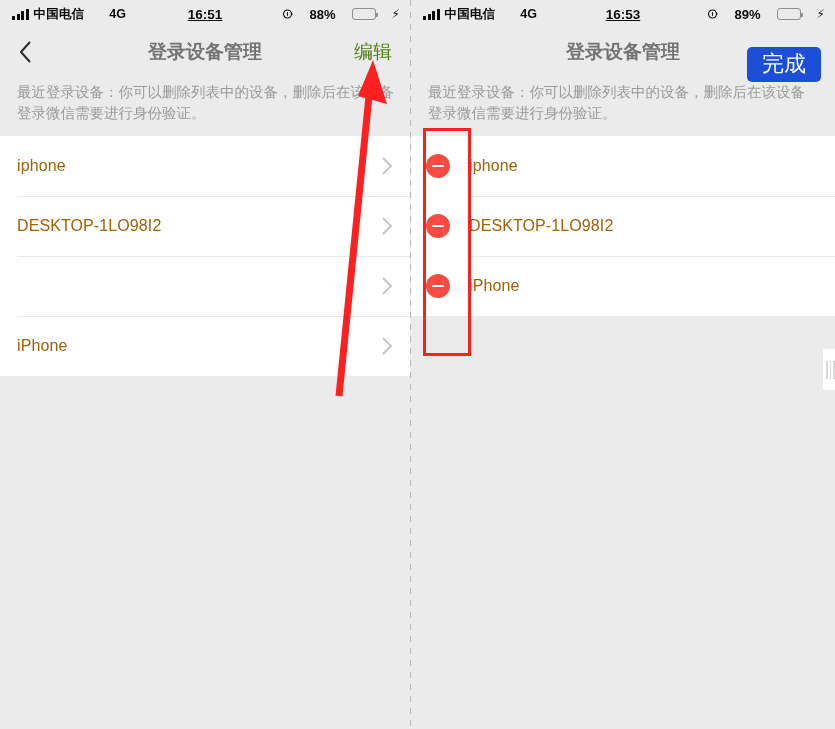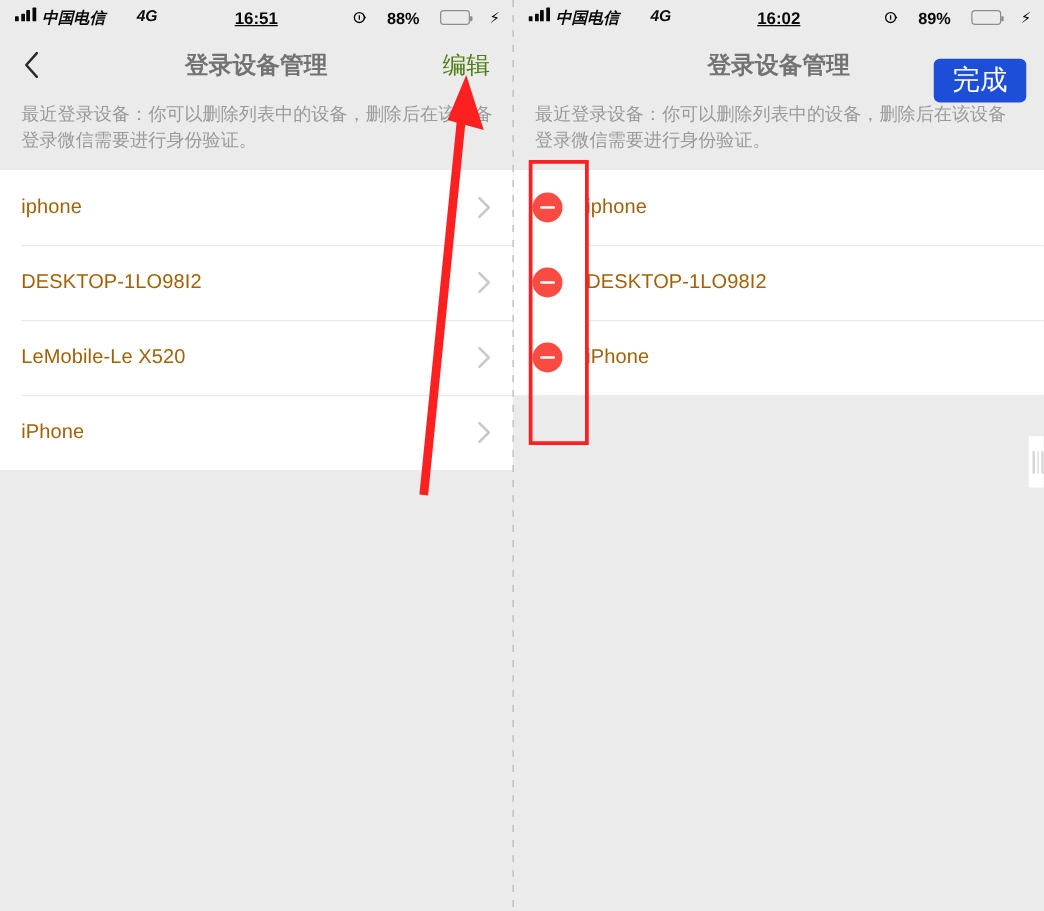--- a/index.html
+++ b/index.html
@@ -23,21 +23,21 @@
     z-index: 5;
   }
 
   
   .statusbar {
     height: 28px; display: flex; align-items: center;
     padding: 0 10px 0 12px; background: #ebebeb;
     font-size: 13px; font-weight: bold; color: #0a0a0a;
     position: relative;
   }
-  .sb-left { display: flex; gap: 5px; font-style: italic; }
+  .sb-left { display: flex; align-items: center; gap: 5px; }
   .signal { display: flex; align-items: flex-end; gap: 1.5px; height: 11px; }
   .signal i { display: block; width: 3px; background: #0a0a0a; border-radius: .5px; }
   .signal i:nth-child(1){ height: 4px; }
   .signal i:nth-child(2){ height: 6px; }
   .signal i:nth-child(3){ height: 8.5px; }
   .signal i:nth-child(4){ height: 11px; }
   .carrier { font-size: 12.5px; font-weight: bold; letter-spacing: .2px; }
   .netmode { font-size: 12.5px; font-weight: bold; margin-left: 20px; }
 
   .sb-time {
@@ -178,21 +178,20 @@
           <path d="M1.5 1.5L9 9l-7.5 7.5" fill="none" stroke="#c8c8c8" stroke-width="2" stroke-linecap="round" stroke-linejoin="round"></path>
         </svg>
       </div>
       <div class="row">
         <span class="row-label">DESKTOP-1LO98I2</span>
         <svg class="chev" viewBox="0 0 11 18">
           <path d="M1.5 1.5L9 9l-7.5 7.5" fill="none" stroke="#c8c8c8" stroke-width="2" stroke-linecap="round" stroke-linejoin="round"></path>
         </svg>
       </div>
       <div class="row">
-        <span class="row-label">LeMobile-Le X520</span>
         <svg class="chev" viewBox="0 0 11 18">
           <path d="M1.5 1.5L9 9l-7.5 7.5" fill="none" stroke="#c8c8c8" stroke-width="2" stroke-linecap="round" stroke-linejoin="round"></path>
         </svg>
       </div>
       <div class="row">
         <span class="row-label">iPhone</span>
         <svg class="chev" viewBox="0 0 11 18">
           <path d="M1.5 1.5L9 9l-7.5 7.5" fill="none" stroke="#c8c8c8" stroke-width="2" stroke-linecap="round" stroke-linejoin="round"></path>
         </svg>
       </div>
@@ -205,21 +204,21 @@
       <div class="sb-left">
         <span class="signal">
           <i></i>
             <i></i>
             <i></i>
             <i></i>
         </span>
         <span class="carrier">中国电信</span>
         <span class="netmode">4G</span>
       </div>
-      <div class="sb-time">16:02</div>
+      <div class="sb-time">16:53</div>
       <div class="sb-right">
         <svg class="lock-icon" viewBox="0 0 16 16">
           <circle cx="7.3" cy="8" r="5.3" fill="none" stroke="#0a0a0a" stroke-width="1.4"></circle>
           <path d="M7.3 5.6v4.8" stroke="#0a0a0a" stroke-width="1.4"></path>
           <path d="M12.2 5.6l2.3 2.4-2.3 2.4z" fill="#0a0a0a"></path>
         </svg>
         <span class="batt-pct">89%</span>
         <span class="battery">
           <span class="fill"></span><span class="cap"></span>
         </span>

